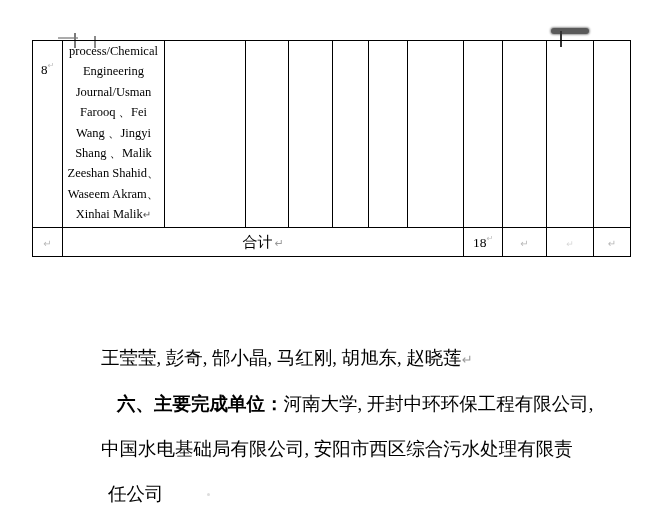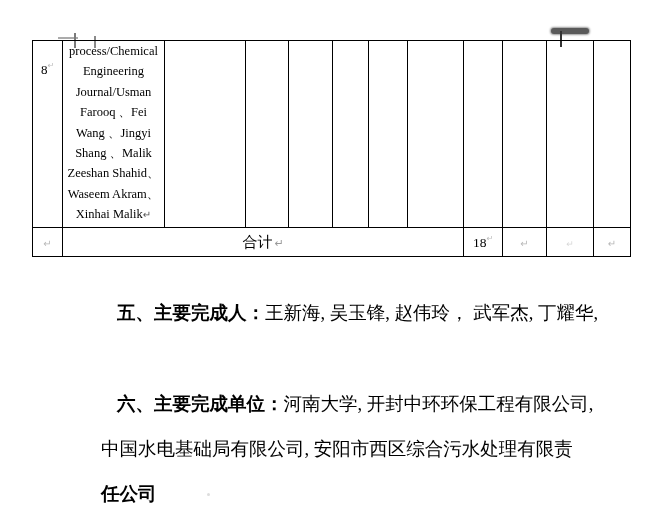--- a/index.html
+++ b/index.html
@@ -111,27 +111,27 @@
       <td>
         <span class="fmark-faint">↵</span>
       </td>
       <td>
         <span class="fmark">↵</span>
       </td>
     </tr>
   </tbody>
     </table>
 
-  <div class="bodyline" style="left:117px;top:303px;">
-    <span class="bold">五、主要完成人：</span><span>王新海, 吴玉锋, 赵伟玲， 武军杰, 丁耀华,</span>
+  <div class="bodyline" style="left:101px;top:348px;">
+    <span>王莹莹, 彭奇, 郜小晶, 马红刚, 胡旭东, 赵晓莲</span><span class="pilcrow-gray">↵</span>
   </div>
 
   <div class="bodyline" style="left:101px;top:439px;">
     <span>中国水电基础局有限公司, 安阳市西区综合污水处理有限责</span>
   </div>
   <div class="bodyline" style="left:117px;top:394px;">
     <span class="bold">六、主要完成单位：</span><span>河南大学, 开封中环环保工程有限公司,</span>
   </div>
-  <div class="bodyline" style="left:101px;top:484px;font-weight:bold;">
+  <div class="bodyline" style="left:108px;top:484px;">
     <span>任公司</span>
   </div>
 
 </div>
 
 </body></html>

